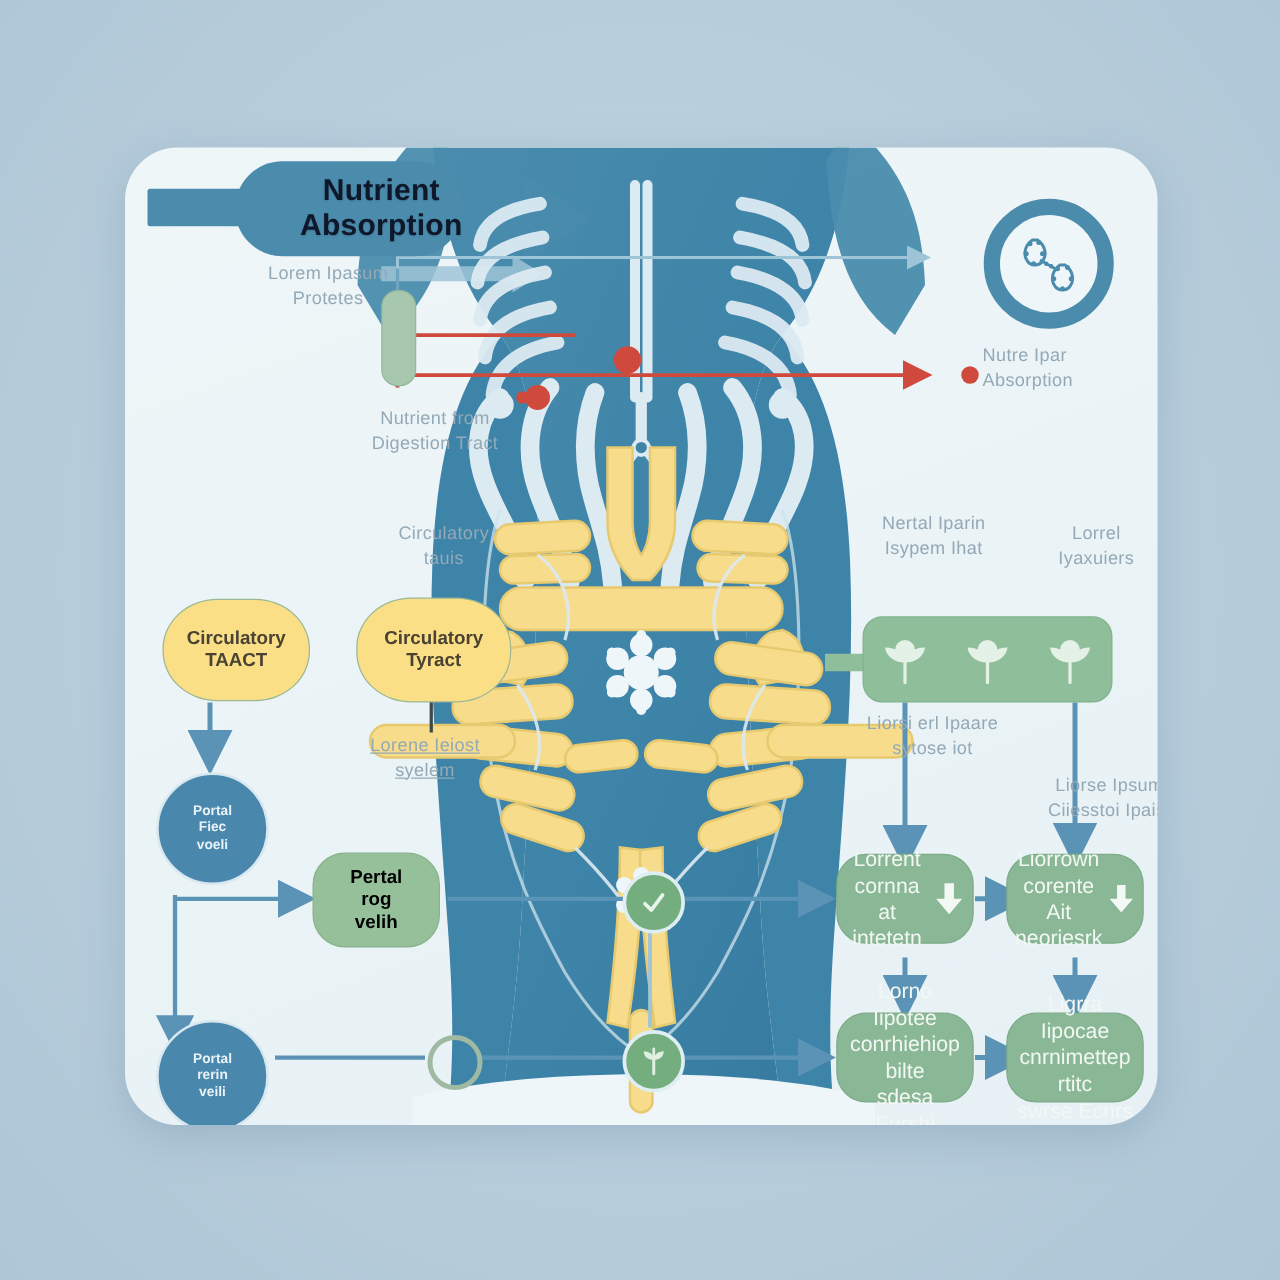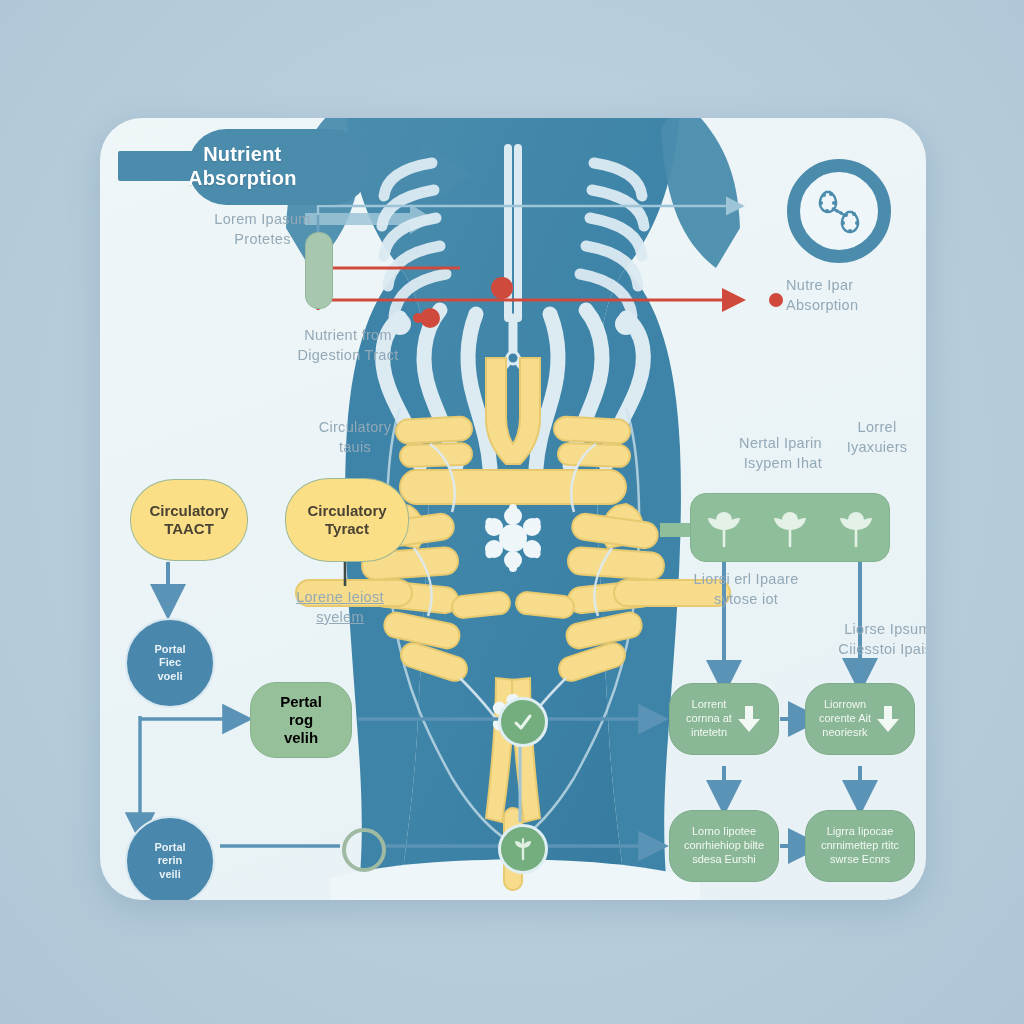--- a/index.html
+++ b/index.html
@@ -27,22 +27,22 @@
   .wires{position:absolute;left:0;top:0;width:826px;height:782px;pointer-events:none;}
 
   
   .hdr-bar{
     position:absolute;left:18px;top:33px;width:180px;height:30px;
     background:#4b8cad;border-radius:2px;
   }
   .hdr-pill{
     position:absolute;left:88px;top:11px;width:182px;height:76px;
     background:#4b8cad;border-radius:38px;
-    display:flex;align-items:center;justify-content:flex-start;
-    color:#ffffff;font-size:20px;font-weight:700;line-height:1.18;
+    display:flex;align-items:center;justify-content:flex-end;
+    color:#0f172a;font-size:24px;font-weight:700;line-height:1.18;
     text-align:center;letter-spacing:.2px;
     text-shadow:0 1px 2px rgba(0,0,0,.15);
   }
 
   
   .note{
     position:absolute;color:#93a9b7;font-size:14.5px;line-height:1.35;
     text-align:center;letter-spacing:.3px;
   }
 
@@ -94,21 +94,21 @@
   }
   .banner svg{display:block;}
 
   
   .gbox{
     position:absolute;width:110px;height:72px;border-radius:16px;
     background:#8ab795;border:1.5px solid #7dac89;
     display:flex;align-items:center;justify-content:center;gap:4px;
     padding:0 6px;box-sizing:border-box;
   }
-  .gbox .t{color:#f2f8f3;font-size:11px;line-height:1.25;text-align:left;}
+  .gbox .t{color:#f2f8f3;font-size:17px;line-height:1.25;text-align:left;}
   .gbox.round{border-radius:24px;}
   .gbox.round .t{text-align:center;}
 
   
   .node{
     position:absolute;width:44px;height:44px;border-radius:50%;
     background:#74ad7e;border:3.5px solid #dfeef2;
     display:flex;align-items:center;justify-content:center;
   }
   .ring{
@@ -444,21 +444,21 @@
     <div class="node" style="left:398px;top:706px;">
       <svg width="22" height="24" viewBox="0 0 22 24">
         <path d="M11,22 L11,9" stroke="#dff0e2" stroke-width="2.4" stroke-linecap="round"></path>
         <path d="M11,11 C6,11 3,8 3,4 C8,4 11,7 11,11Z" fill="#dff0e2"></path>
         <path d="M11,11 C16,11 19,8 19,4 C14,4 11,7 11,11Z" fill="#dff0e2"></path>
         <path d="M11,9 L11,2" stroke="#dff0e2" stroke-width="2.2" stroke-linecap="round"></path>
       </svg>
     </div>
     <div class="ring" style="left:242px;top:710px;"></div>
 
-    <div class="note" style="left:572px;top:316px;width:150px;text-align:right;">
+    <div class="note" style="left:572px;top:292px;width:150px;">
       <div>Nertal Iparin</div>
       <div>Isypem Ihat</div>
     </div>
     <div class="note" style="left:712px;top:300px;width:130px;">
       <div>Lorrel</div>
       <div>Iyaxuiers</div>
     </div>
 
     <div class="banner">
       <svg width="44" height="44" viewBox="0 0 44 44">

